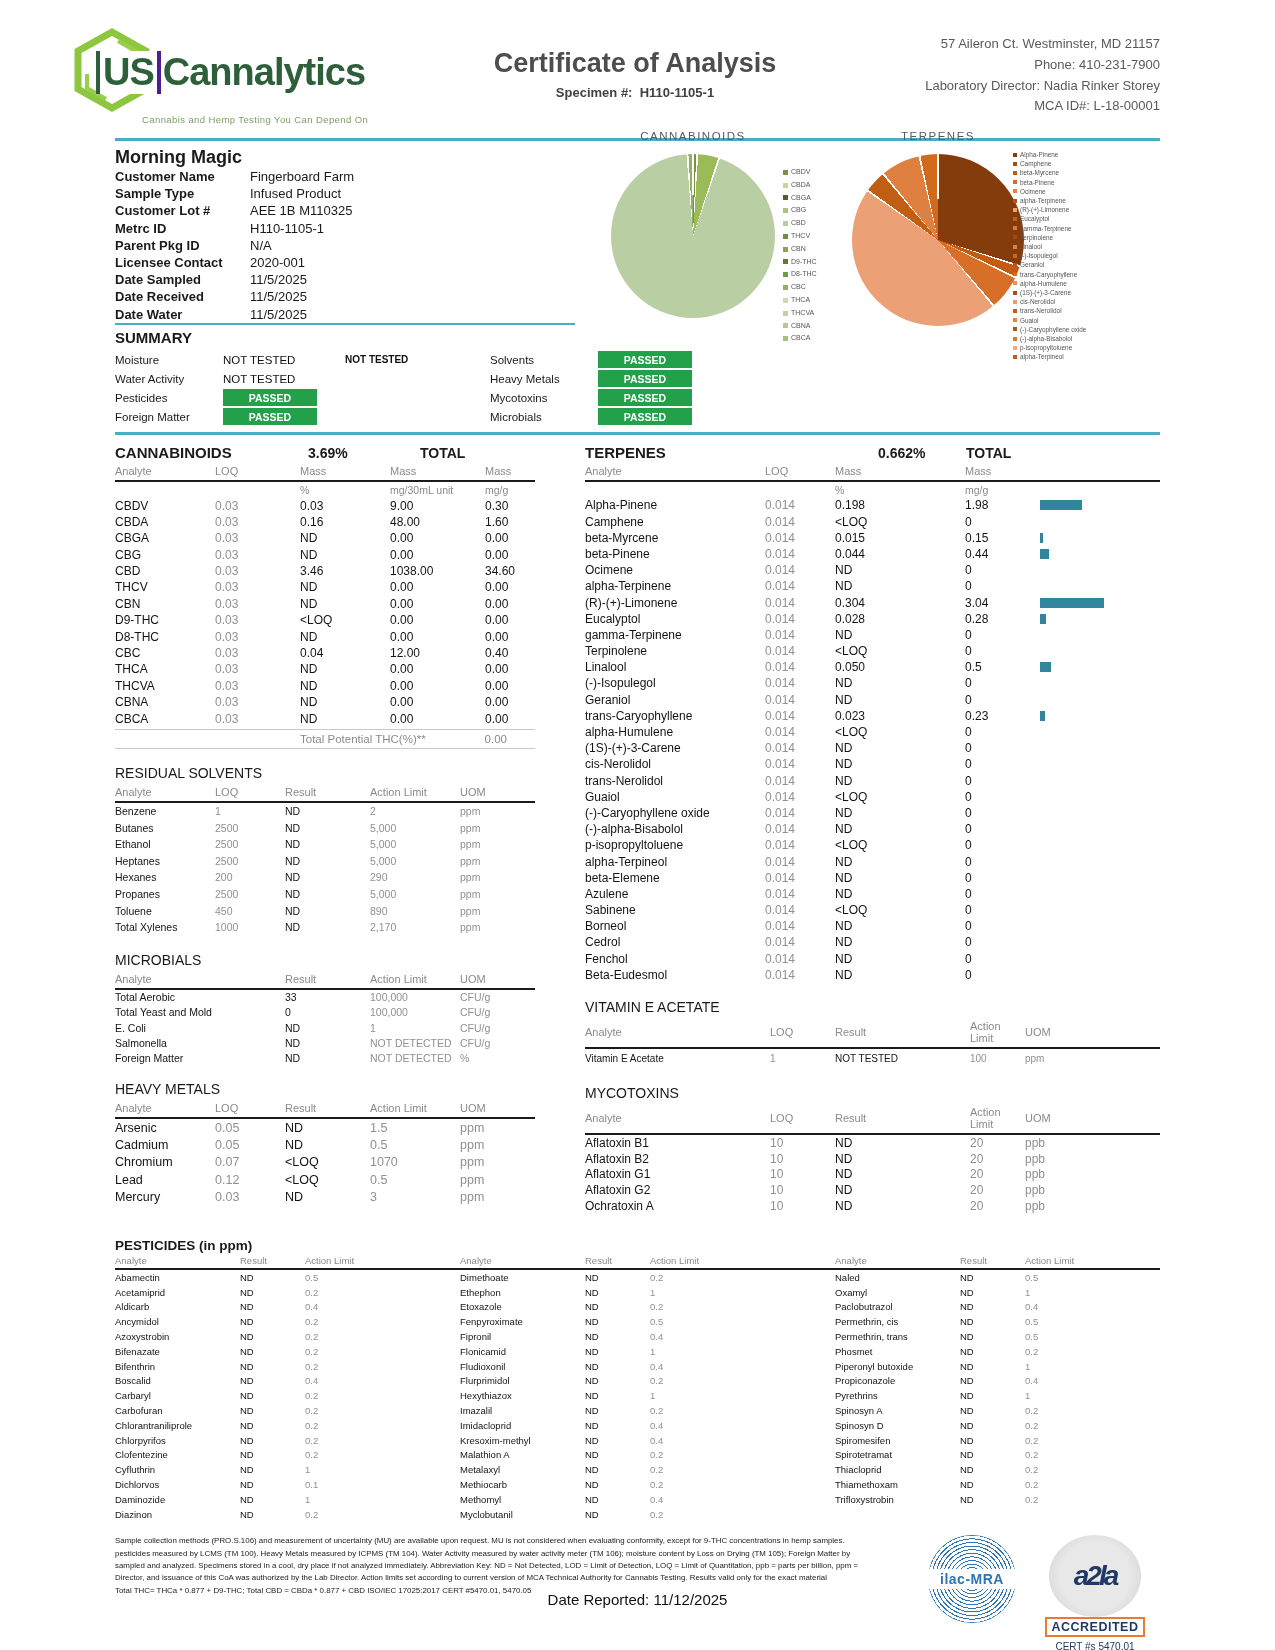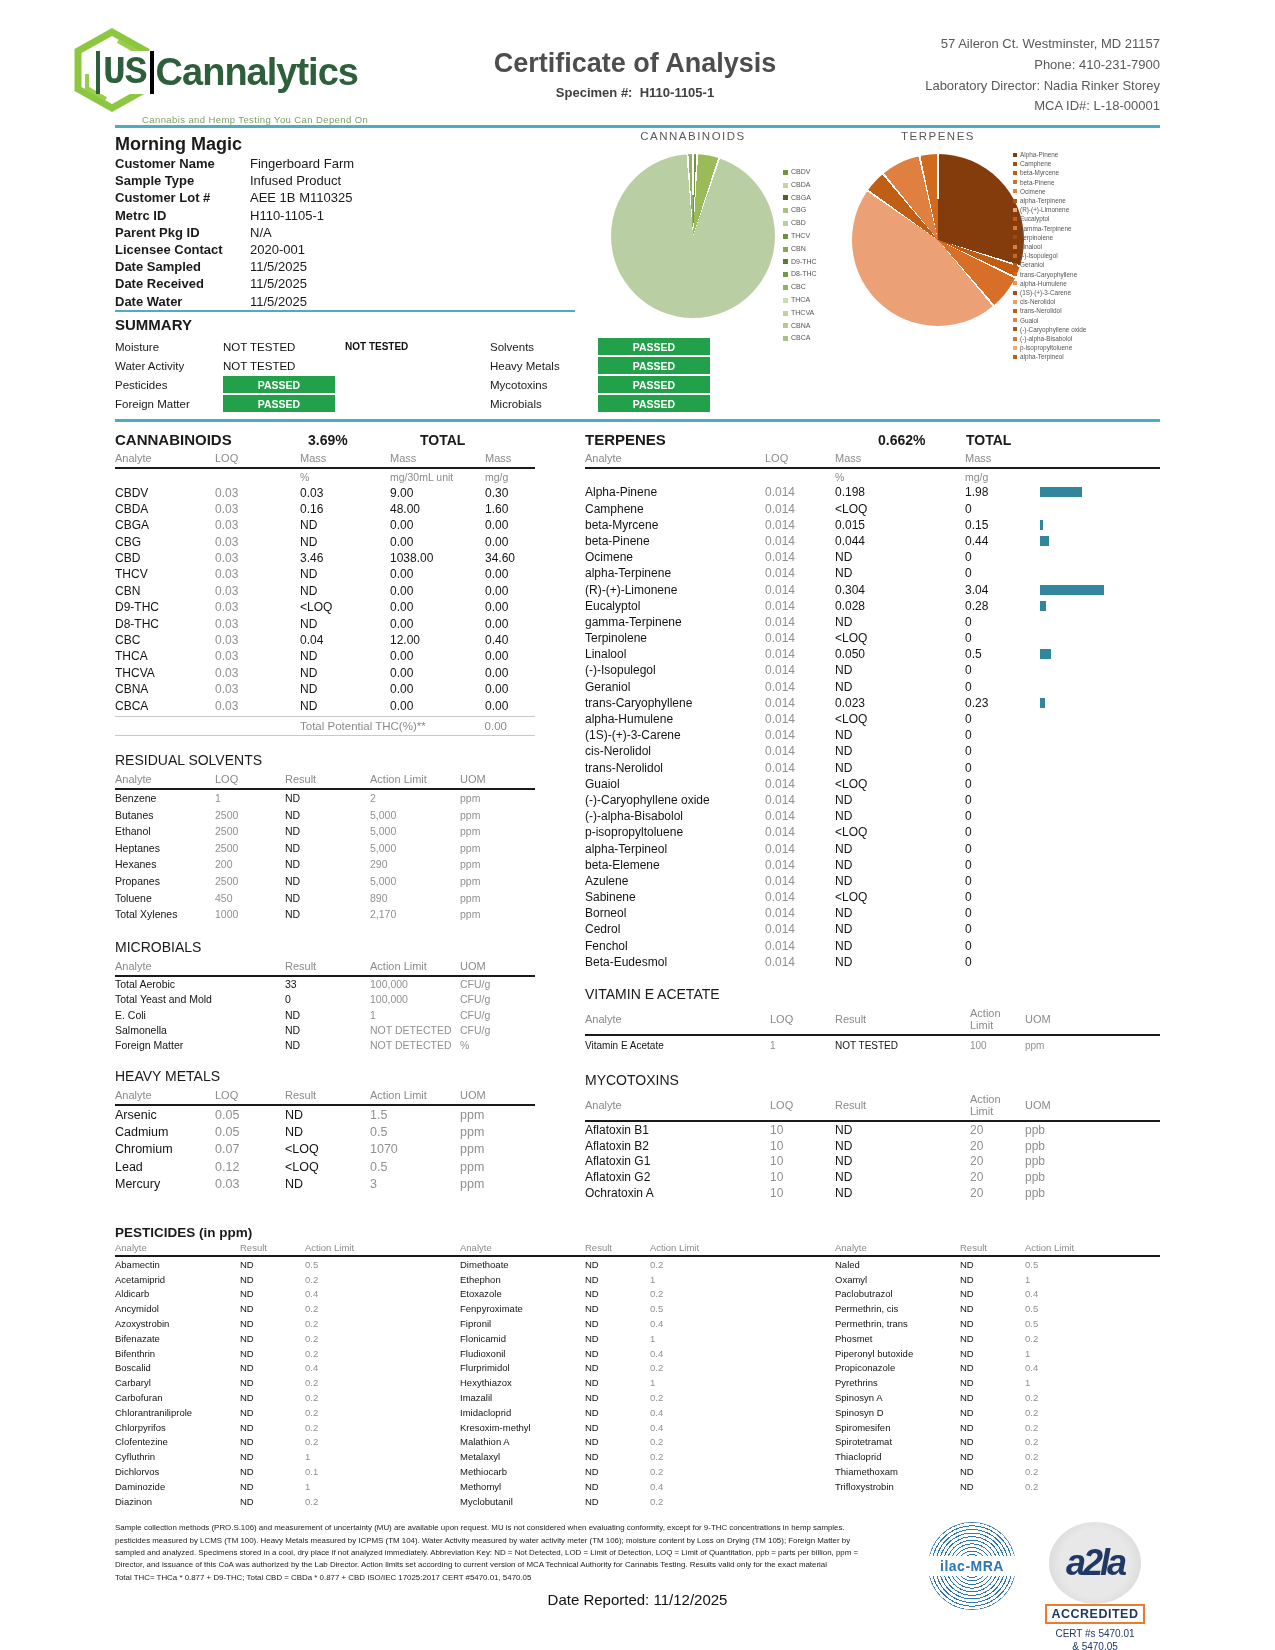--- a/index.html
+++ b/index.html
@@ -11,22 +11,22 @@
   }
   .page { position:relative; width:1275px; height:1650px; padding-top:26px; }
   .content { margin-left:115px; width:1045px; }
 
   
   .header { display:flex; align-items:flex-start; }
   .logo { margin-left:70px; width:370px; position:relative; }
   .logo-row { display:flex; align-items:center; }
   .hex { flex:none; }
   .logo-text { font-weight:bold; font-size:38px; color:#2D5F3A; letter-spacing:-1px; margin-left:-58px; display:flex; align-items:center; }
-  .logo-us { background:#fff; border-left:4px solid #2D5F3A; border-right:4px solid #000000; padding:0 3px; margin-right:2px;font-family:Liberation Mono, monospace; }
-  .tagline { font-size:9.5px; color:#7E9E63; margin:-4px 0 0 72px; letter-spacing:.4px; }
+  .logo-us { background:#fff; border-left:4px solid #2D5F3A; border-right:4px solid #4c1d95; padding:0 3px; margin-right:2px; }
+  .tagline { font-size:9.5px; color:#7E9E63; margin:-4px 0 13px 72px; letter-spacing:.4px; }
   .title-block { flex:1; text-align:center; padding-top:22px; }
   .coa-title { font-size:27px; font-weight:bold; color:#4D4D4D; }
   .specimen { font-size:13px; font-weight:bold; color:#404040; margin-top:6px; }
   .addr-block { width:330px; margin-right:115px; text-align:right; font-size:13px; color:#595959; line-height:1.6; padding-top:8px; }
 
   .teal-full { width:1045px; height:3px; background:#4BACC6; }
   .teal-half { width:460px; height:2.5px; background:#4BACC6; }
 
   
   .sample { margin-top:6px; }
@@ -34,21 +34,21 @@
   .info-row { display:grid; grid-template-columns:135px auto; line-height:17.2px; font-size:13px; }
   .info-label { font-weight:bold; }
 
   
   .summary { margin:4px 0 6px; }
   .summary-title { font-size:15px; font-weight:bold; margin-bottom:4px; }
   .summary-cols { display:flex; }
   .sum-col-left { width:395px; }
   .sum-col-right { width:320px; margin-left:-20px; }
   .sum-row { display:grid; grid-template-columns:108px 122px auto; align-items:center; height:19px; font-size:11.5px; }
-  .badge { display:inline-block; width:112px; background:#22A04A; color:#fff; font-weight:bold; font-size:10.5px; text-align:center; padding:3px 0 2px; }
+  .badge { display:inline-block; width:94px; background:#22A04A; color:#fff; font-weight:bold; font-size:10.5px; text-align:center; padding:3px 0 2px; }
   .sum-text { font-size:11.5px; color:#111; }
   .sum-extra { font-weight:bold; font-size:10px; color:#111; }
 
   
   .charts { position:absolute; top:128px; left:585px; width:580px; height:240px; }
   .chart-title { font-size:11.5px; color:#595959; letter-spacing:1.5px; text-align:center; margin-bottom:12px; }
   .pie { border-radius:50%; }
   .pie1-wrap { position:absolute; left:18px; top:2px; width:180px; }
   .pie1-wrap .pie { width:164px; height:164px; margin:0 auto; }
   .pie2-wrap { position:absolute; left:258px; top:2px; width:190px; }
@@ -120,21 +120,21 @@
   .accred-logos { display:flex; align-items:flex-start; justify-content:flex-end; gap:14px; }
   .ilac { width:88px; height:88px; border-radius:50%;
     background:repeating-radial-gradient(circle at 50% 50%, #2E75B6 0 1px, #ffffff 1px 3.6px);
     position:relative; flex:none; }
   .ilac-band { position:absolute; left:-4px; right:-4px; top:34px; height:20px; background:#fff; display:flex; align-items:center; justify-content:center;
     font-weight:bold; font-size:14px; color:#2E75B6; letter-spacing:.5px; }
   .a2la { width:130px; text-align:center; position:relative; }
   .a2la-globe { width:92px; height:82px; margin:0 auto; border-radius:50%;
     background:radial-gradient(circle, #e8e8e8 0 55%, #cfcfcf 100%);
     display:flex; align-items:center; justify-content:center; }
-  .a2la-mark { font-size:36px; font-weight:bold; color:#1F3864; font-style:italic; letter-spacing:-3px; }
+  .a2la-mark { font-size:28px; font-weight:bold; color:#1F3864; font-style:italic; letter-spacing:-3px; }
   .a2la-accredited { display:inline-block; border:2.5px solid #E97C30; color:#1F3864; font-weight:bold; font-size:12.5px; letter-spacing:.5px; padding:1px 5px; background:#fff; margin-top:-10px; }
   .a2la-cert { font-size:10px; color:#1F3864; margin-top:3px; line-height:1.3; }
 
   .date-reported { position:absolute; left:0; right:0; bottom:42px; text-align:center; font-size:15px; color:#111; }
 </style>
 </head>
 <body>
 
 <div class="page">
 

